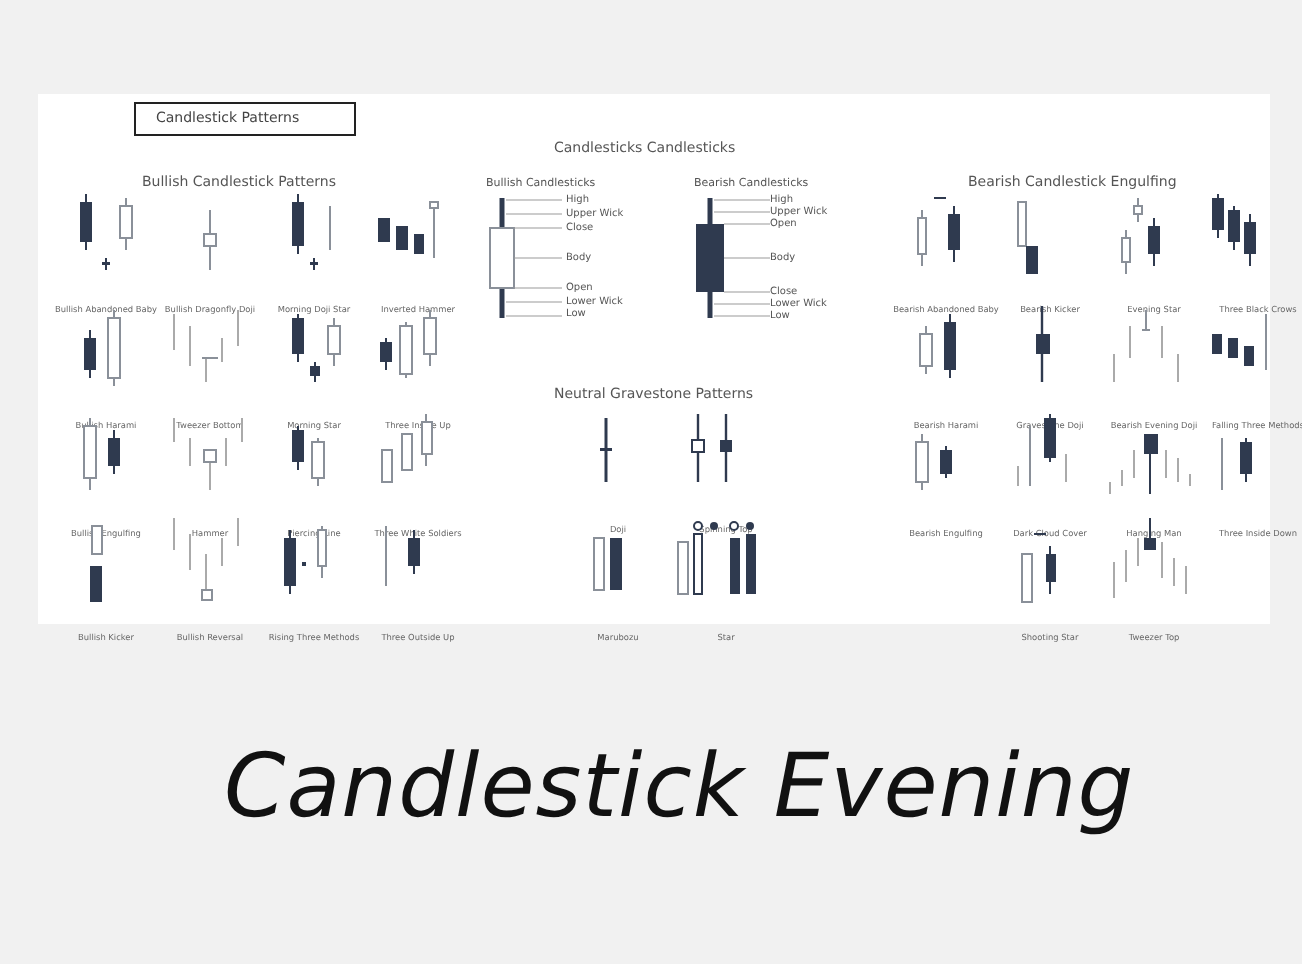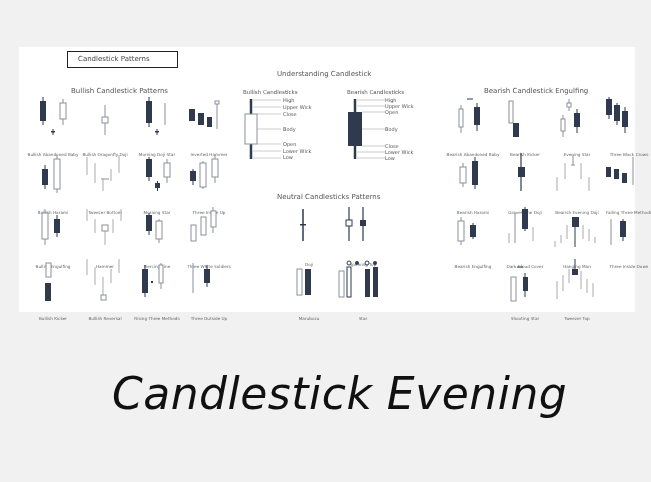--- a/index.html
+++ b/index.html
@@ -13,24 +13,24 @@
   .cell .lbl { position: absolute; left: -6px; width: 64px; bottom: 0; text-align: center; font-size: 4.2px; color: #666; white-space: nowrap; }
   .caption { position: absolute; left: 112px; top: 368px; font-family: "DejaVu Sans", sans-serif; font-style: italic; font-weight: 300; font-size: 44px; color: #111; letter-spacing: 0.5px; white-space: nowrap; }
   .anat-lbl { position: absolute; font-size: 5px; color: #555; white-space: nowrap; line-height: 1; }
 </style>
 </head>
 <body>
 
 <div class="panel">
   <div class="title-box">Candlestick Patterns</div>
 
-  <div class="heading" style="left:258px;top:23px;">Understanding Candlestick</div>
+  <div class="heading" style="left:258px;top:23px;">Candlesticks Candlesticks</div>
   <div class="heading" style="left:52px;top:40px;">Bullish Candlestick Patterns</div>
   <div class="heading" style="left:465px;top:40px;">Bearish Candlestick Engulfing</div>
-  <div class="heading" style="left:258px;top:146px;">Neutral Candlesticks Patterns</div>
+  <div class="heading" style="left:258px;top:146px;">Neutral Gravestone Patterns</div>
 
   <div class="heading" style="left:224px;top:42px;font-size:5.5px;">Bullish Candlesticks</div>
   <svg style="position:absolute;left:222px;top:50px;" width="50" height="62">
     <line x1="10" y1="2" x2="10" y2="62" stroke="#2f3a4f" stroke-width="2.5"></line>
     <rect x="4" y="17" width="12" height="30" fill="#fff" stroke="#8a9099" stroke-width="1"></rect>
     <line x1="12" y1="3" x2="40" y2="3" stroke="#999" stroke-width="0.5"></line>
     <line x1="12" y1="10" x2="40" y2="10" stroke="#999" stroke-width="0.5"></line>
     <line x1="16" y1="17" x2="40" y2="17" stroke="#999" stroke-width="0.5"></line>
     <line x1="16" y1="32" x2="40" y2="32" stroke="#999" stroke-width="0.5"></line>
     <line x1="16" y1="47" x2="40" y2="47" stroke="#999" stroke-width="0.5"></line>

